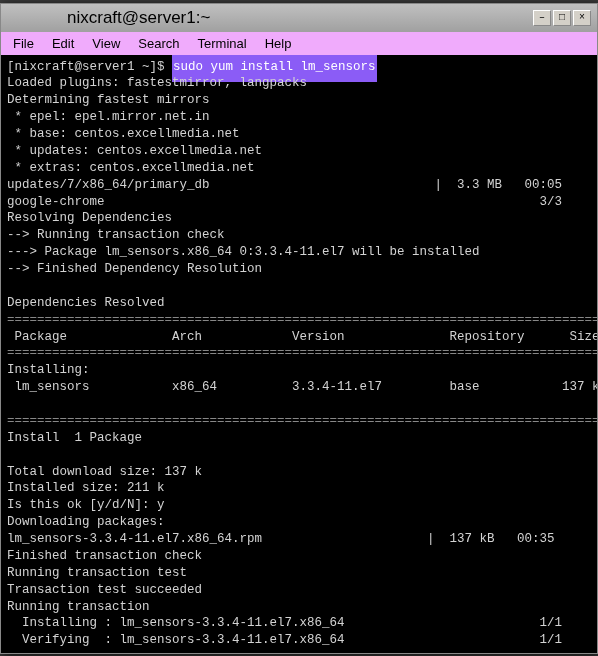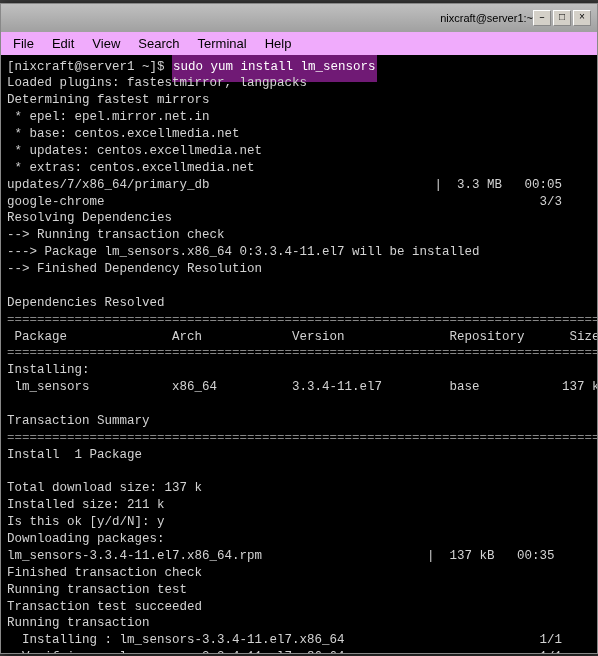--- a/index.html
+++ b/index.html
@@ -20,25 +20,25 @@
     .titlebar {
       background: linear-gradient(to bottom, #c0c0c0, #a0a0a0);
       display: flex;
       align-items: center;
       justify-content: space-between;
       padding: 3px 6px;
       height: 28px;
     }
     .titlebar-title {
       font-family: sans-serif;
-      font-size: 11px;
+      font-size: 17px;
       color: #000;
       font-weight: normal;
       flex: 1;
-      text-align: right;
+      text-align: left;
     }
     .titlebar-buttons {
       display: flex;
       gap: 2px;
     }
     .titlebar-btn {
       width: 18px;
       height: 16px;
       background: #d4d0c8;
       border: 1px solid #888;
@@ -76,21 +76,21 @@
       padding: 4px 6px;
       height: 598px;
       overflow-y: auto;
       line-height: 1.35;
     }
     .line {
       white-space: pre;
       display: block;
     }
     .cmd-highlight {
-      background: #701a75;
+      background: #8b5cf6;
       color: #fff;
       padding: 8px 1px;
     }
     .separator {
       color: #888;
     }
     @keyframes blink {
       0%, 100% { opacity: 1; }
       50% { opacity: 0; }
     }
@@ -144,21 +144,20 @@
     <span class="line">---&gt; Package lm_sensors.x86_64 0:3.3.4-11.el7 will be installed</span>
     <span class="line">--&gt; Finished Dependency Resolution</span>
     <span class="line">&nbsp;</span>
     <span class="line">Dependencies Resolved</span>
     <span class="line separator">================================================================================</span>
     <span class="line"> Package              Arch            Version              Repository      Size</span>
     <span class="line separator">================================================================================</span>
     <span class="line">Installing:</span>
     <span class="line"> lm_sensors           x86_64          3.3.4-11.el7         base           137 k</span>
     <span class="line">&nbsp;</span>
-    <span class="line">Transaction Summary</span>
     <span class="line separator">================================================================================</span>
     <span class="line">Install  1 Package</span>
     <span class="line">&nbsp;</span>
     <span class="line">Total download size: 137 k</span>
     <span class="line">Installed size: 211 k</span>
     <span class="line">Is this ok [y/d/N]: y</span>
     <span class="line">Downloading packages:</span>
     <span class="line">lm_sensors-3.3.4-11.el7.x86_64.rpm                      |  137 kB   00:35</span>
     <span class="line">Finished transaction check</span>
     <span class="line">Running transaction test</span>

